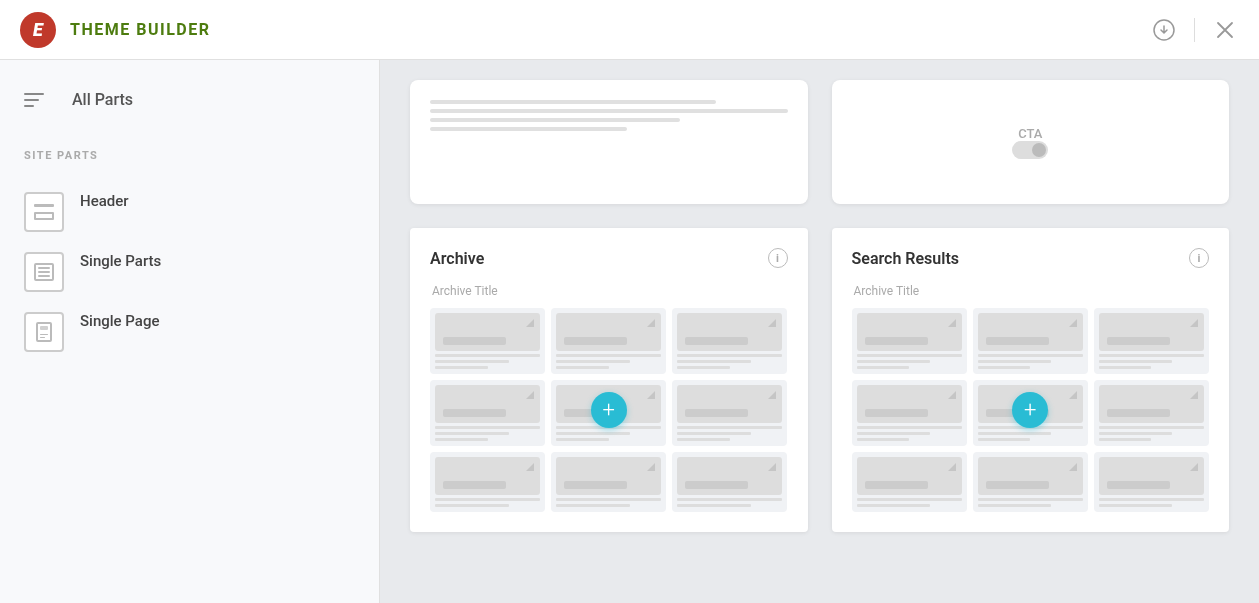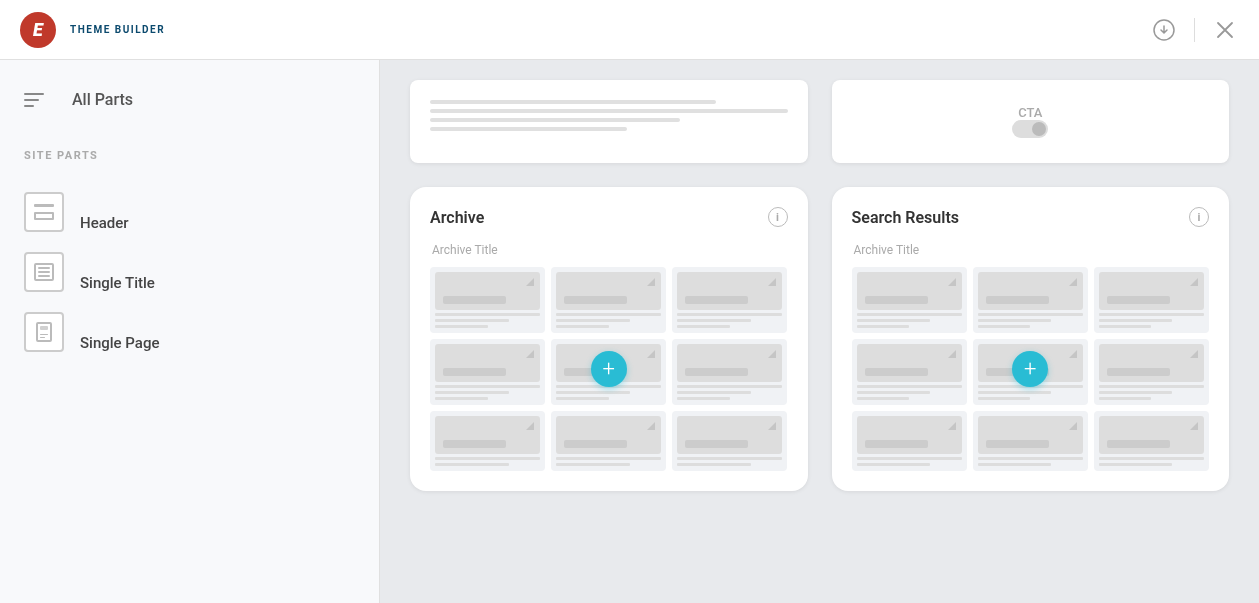--- a/index.html
+++ b/index.html
@@ -28,24 +28,24 @@
       margin-right: 14px;
       flex-shrink: 0;
     }
     .header-logo-e {
       color: #fff;
       font-weight: 900;
       font-size: 18px;
       font-style: italic;
     }
     .header-title {
-      font-size: 10px;
+      font-size: 16px;
       font-weight: 700;
       letter-spacing: 1.5px;
-      color: #0c4a6e;
+      color: #4d7c0f;
       text-transform: uppercase;
     }
     .header-actions {
       margin-left: auto;
       display: flex;
       align-items: center;
       gap: 16px;
     }
     .header-icon {
       width: 28px;
@@ -94,21 +94,21 @@
       font-size: 11px;
       font-weight: 700;
       letter-spacing: 1.5px;
       color: #aaa;
       text-transform: uppercase;
       margin-bottom: 20px;
       margin-top: 23px;
     }
     .sidebar-item {
       display: flex;
-      align-items: flex-end;
+      align-items: flex-start;
       gap: 16px;
       padding: 10px 0;
       cursor: pointer;
     }
     .sidebar-item-icon {
       width: 40px;
       height: 40px;
       border: 2px solid #ccc;
       border-radius: 4px;
       display: flex;
@@ -219,21 +219,21 @@
     }
     .cards-grid {
       display: grid;
       grid-template-columns: 1fr 1fr;
       gap: 24px;
     }
 
     
     .card {
       background: #fff;
-      border-radius: 16px;
+      border-radius: 4px;
       padding: 20px;
       box-shadow: 0 1px 4px rgba(0,0,0,0.08);
     }
     .card-header {
       display: flex;
       align-items: center;
       justify-content: space-between;
       margin-bottom: 16px;
     }
     .card-title {
@@ -341,21 +341,21 @@
       display: grid;
       grid-template-columns: 1fr 1fr;
       gap: 24px;
       margin-bottom: 24px;
     }
     .top-card {
       background: #fff;
       border-radius: 8px;
       padding: 16px 20px;
       box-shadow: 0 1px 4px rgba(0,0,0,0.08);
-      height: 83px;
+      height: 124px;
       overflow: hidden;
     }
     .top-card-lines {
       display: flex;
       flex-direction: column;
       gap: 5px;
       margin-top: 4px;
     }
     .top-card-line {
       height: 4px;
@@ -449,21 +449,21 @@
 
 
     <div class="sidebar-item">
       <div class="sidebar-item-icon">
         <div class="icon-post">
           <div class="icon-post-line"></div>
           <div class="icon-post-line"></div>
           <div class="icon-post-line"></div>
         </div>
       </div>
-      <span class="sidebar-item-label">Single Title</span>
+      <span class="sidebar-item-label">Single Parts</span>
     </div>
 
     <div class="sidebar-item">
       <div class="sidebar-item-icon">
         <div class="icon-page">
           <div class="icon-page-img"></div>
           <div class="icon-page-line"></div>
           <div class="icon-page-line" style="width:60%"></div>
         </div>
       </div>

